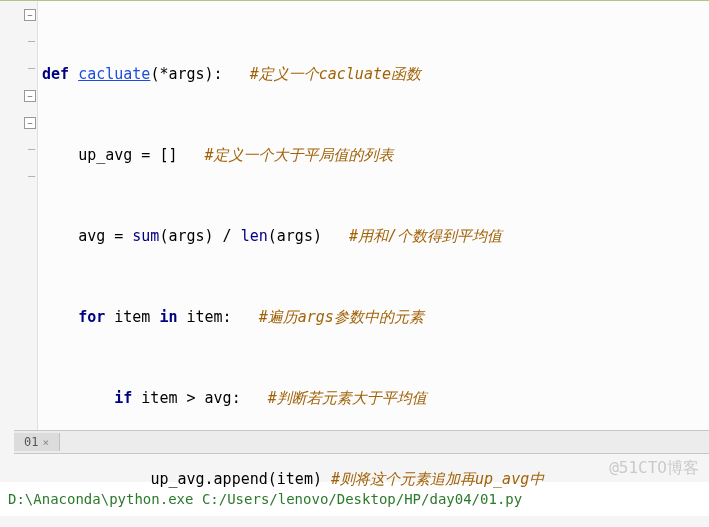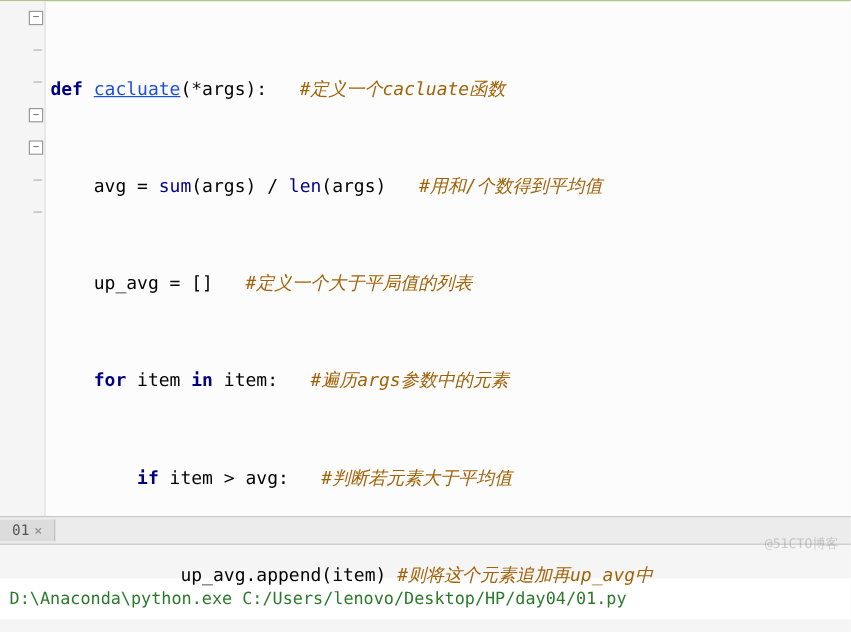--- a/index.html
+++ b/index.html
@@ -54,20 +54,21 @@
     .fn { color: #1d4ed8; text-decoration: underline; }
     .builtin { color: #000080; }
     .comment { color: #a16207; font-style: italic; }
     .tabs {
       background: #ececec;
       border-top: 1px solid #c7c7c7;
       border-bottom: 1px solid #c7c7c7;
       height: 24px;
       display: flex;
       align-items: center;
+      margin-left: 14px;
     }
     .tab {
       padding: 2px 10px;
       background: #dcdcdc;
       border-right: 1px solid #c0c0c0;
       font-size: 12px;
       color: #555;
       display: flex;
       align-items: center;
       gap: 4px;
@@ -79,42 +80,42 @@
       font-family: "Consolas", "Monaco", monospace;
       font-size: 14px;
       line-height: 22px;
       margin-top: 28px;
     }
     .path-exe { color: #2b7a2b; }
     .path-file { color: #2b7a2b; }
     .output-text { color: #000; }
     .watermark {
       position: absolute;
-      right: 10px; bottom: 66px;
-      font-size: 11px;
+      right: 10px; bottom: 48px;
+      font-size: 16px;
       color: rgba(120,120,120,0.35);
     }
   </style>
 </head>
 <body>
 
 <div class="editor">
   <div class="gutter">
     <div class="fold-mark" style="top:8px">−</div>
     <div class="fold-tick" style="top:33px">–</div>
     <div class="fold-tick" style="top:60px">–</div>
     <div class="fold-mark" style="top:89px">−</div>
     <div class="fold-mark" style="top:116px">−</div>
     <div class="fold-tick" style="top:141px">–</div>
     <div class="fold-tick" style="top:168px">–</div>
   </div>
   <div class="code-area">
     <div class="line"><span class="kw">def</span> <span class="fn">cacluate</span><span>(*args):</span>   <span class="comment">#定义一个cacluate函数</span></div>
+    <div class="line">    <span>up_avg = []</span>   <span class="comment">#定义一个大于平局值的列表</span></div>
     <div class="line">    <span>avg = </span><span class="builtin">sum</span><span>(args)</span><span> / </span><span class="builtin">len</span><span>(args)</span>   <span class="comment">#用和/个数得到平均值</span></div>
-    <div class="line">    <span>up_avg = []</span>   <span class="comment">#定义一个大于平局值的列表</span></div>
     <div class="line">    <span class="kw">for</span><span> item </span><span class="kw">in</span><span> item:</span>   <span class="comment">#遍历args参数中的元素</span></div>
     <div class="line">        <span class="kw">if</span><span> item &gt; avg:</span>   <span class="comment">#判断若元素大于平均值</span></div>
     <div class="line">            <span>up_avg.append(item)</span> <span class="comment">#则将这个元素追加再up_avg中</span></div>
     
     
     
     
     
   </div>
 </div>

